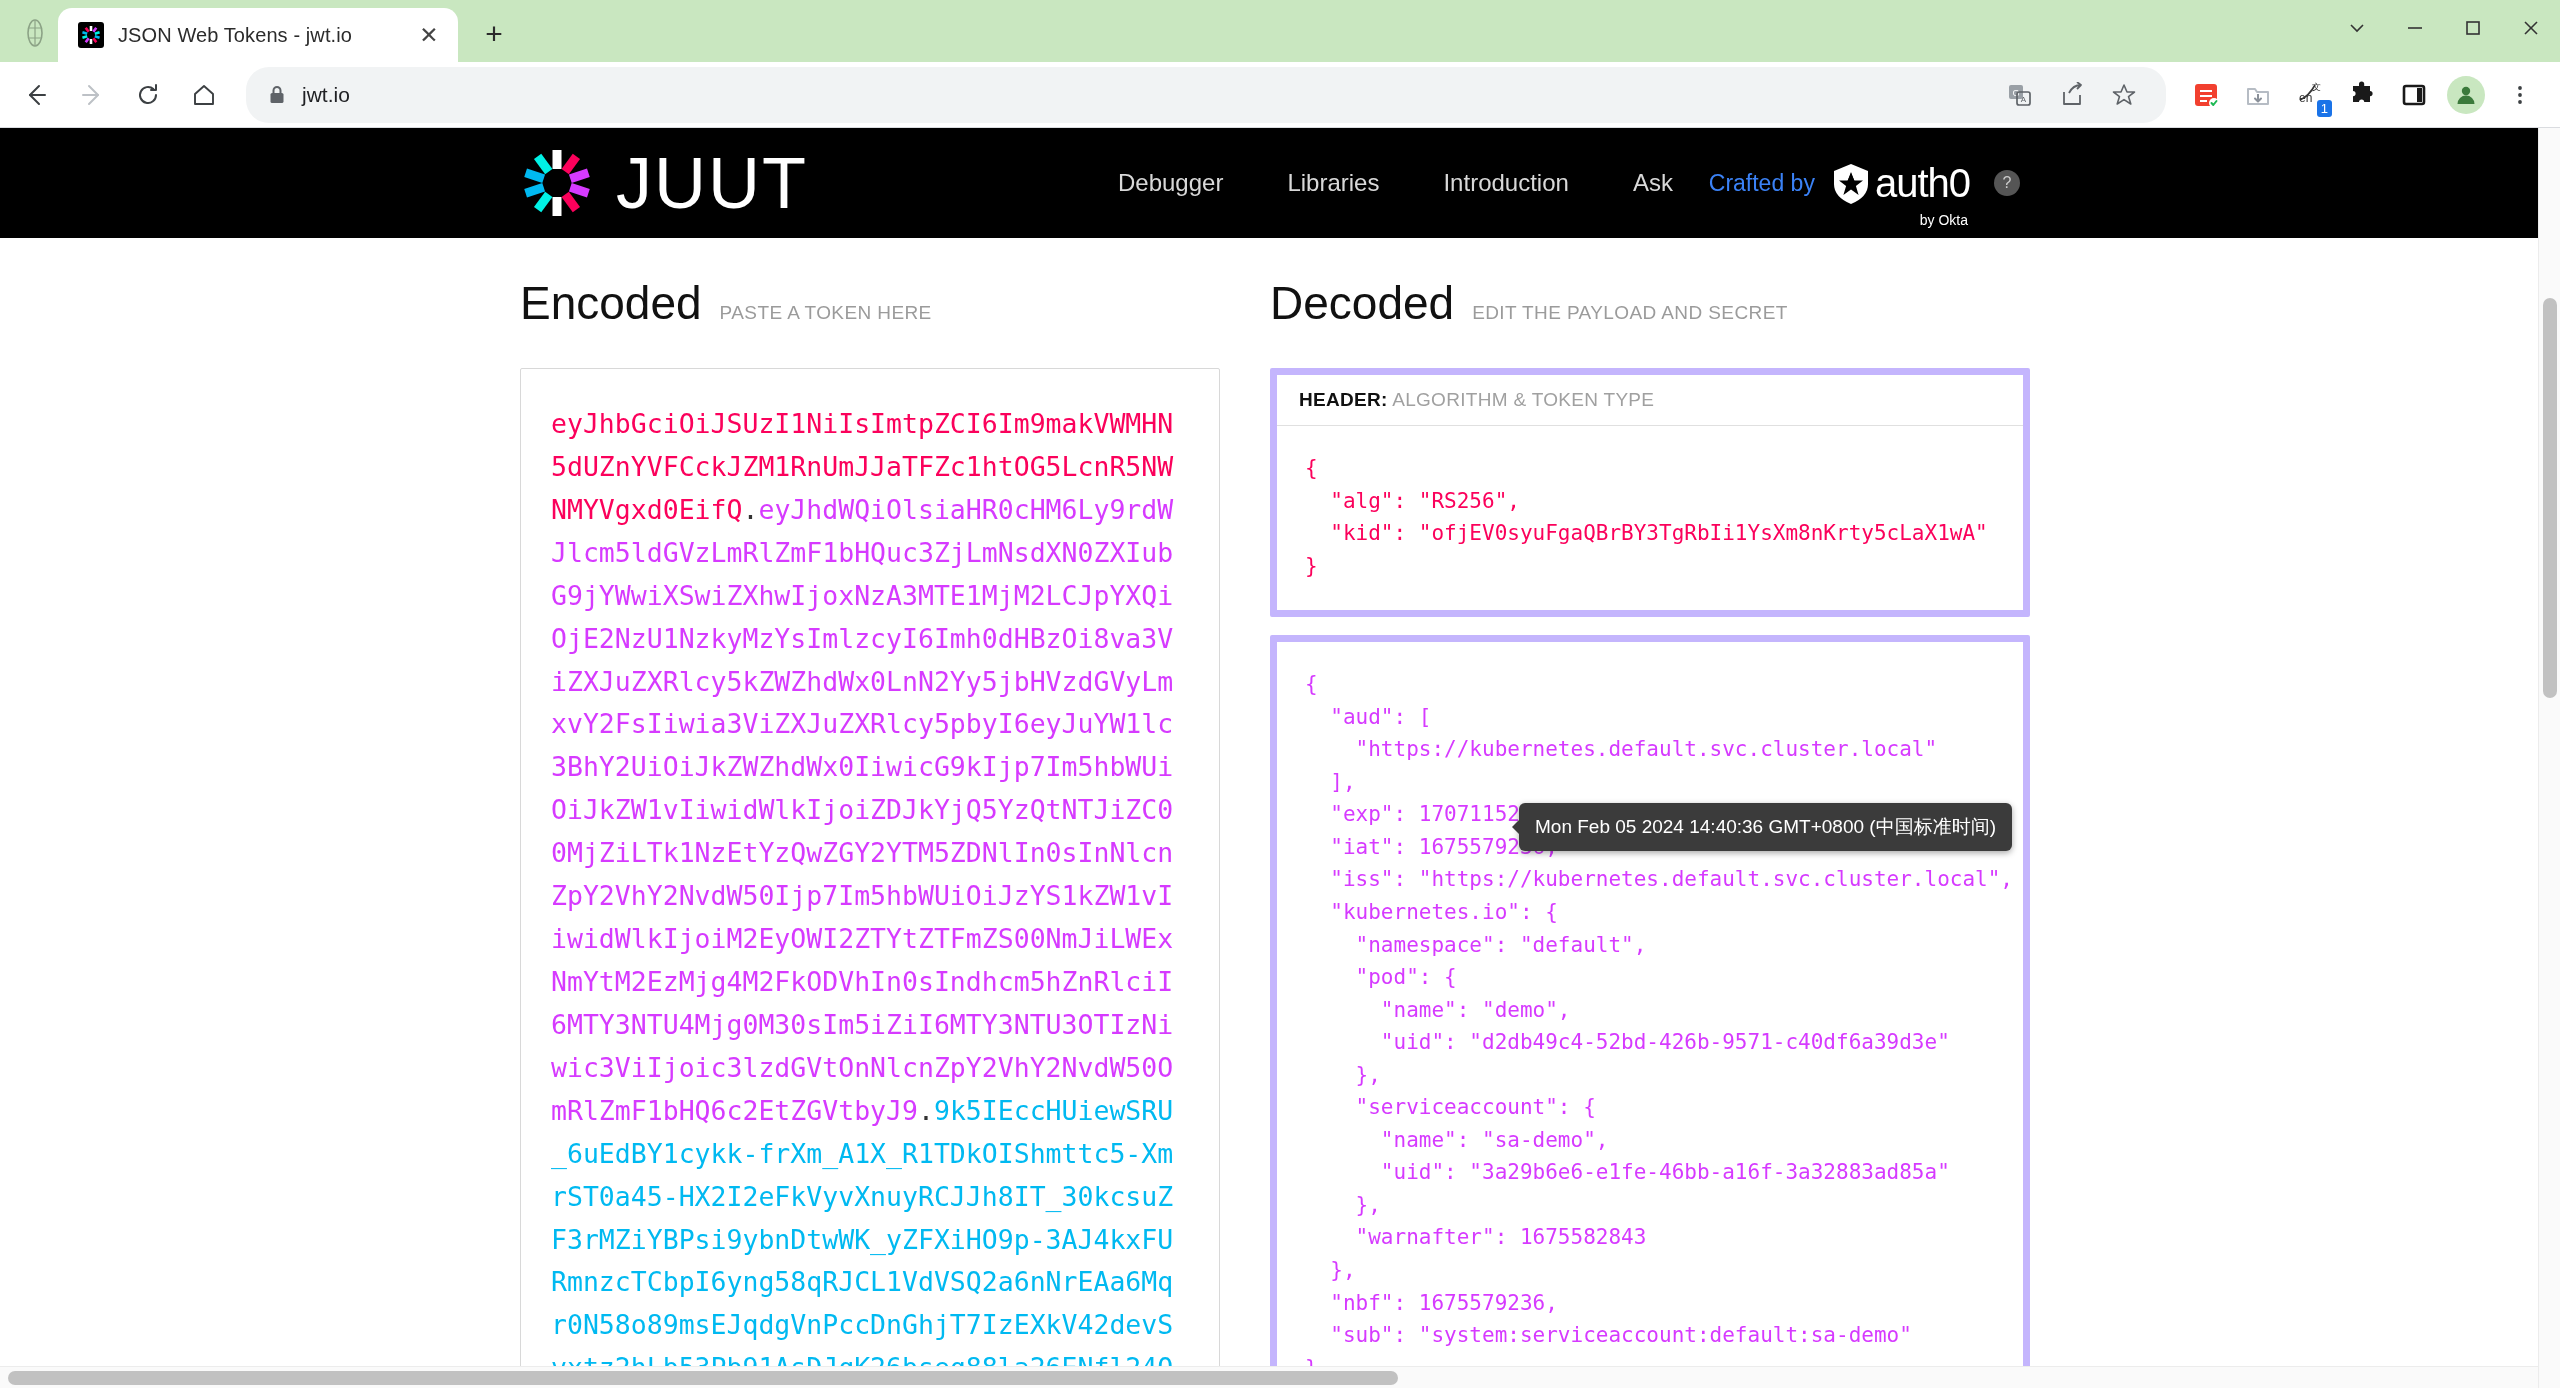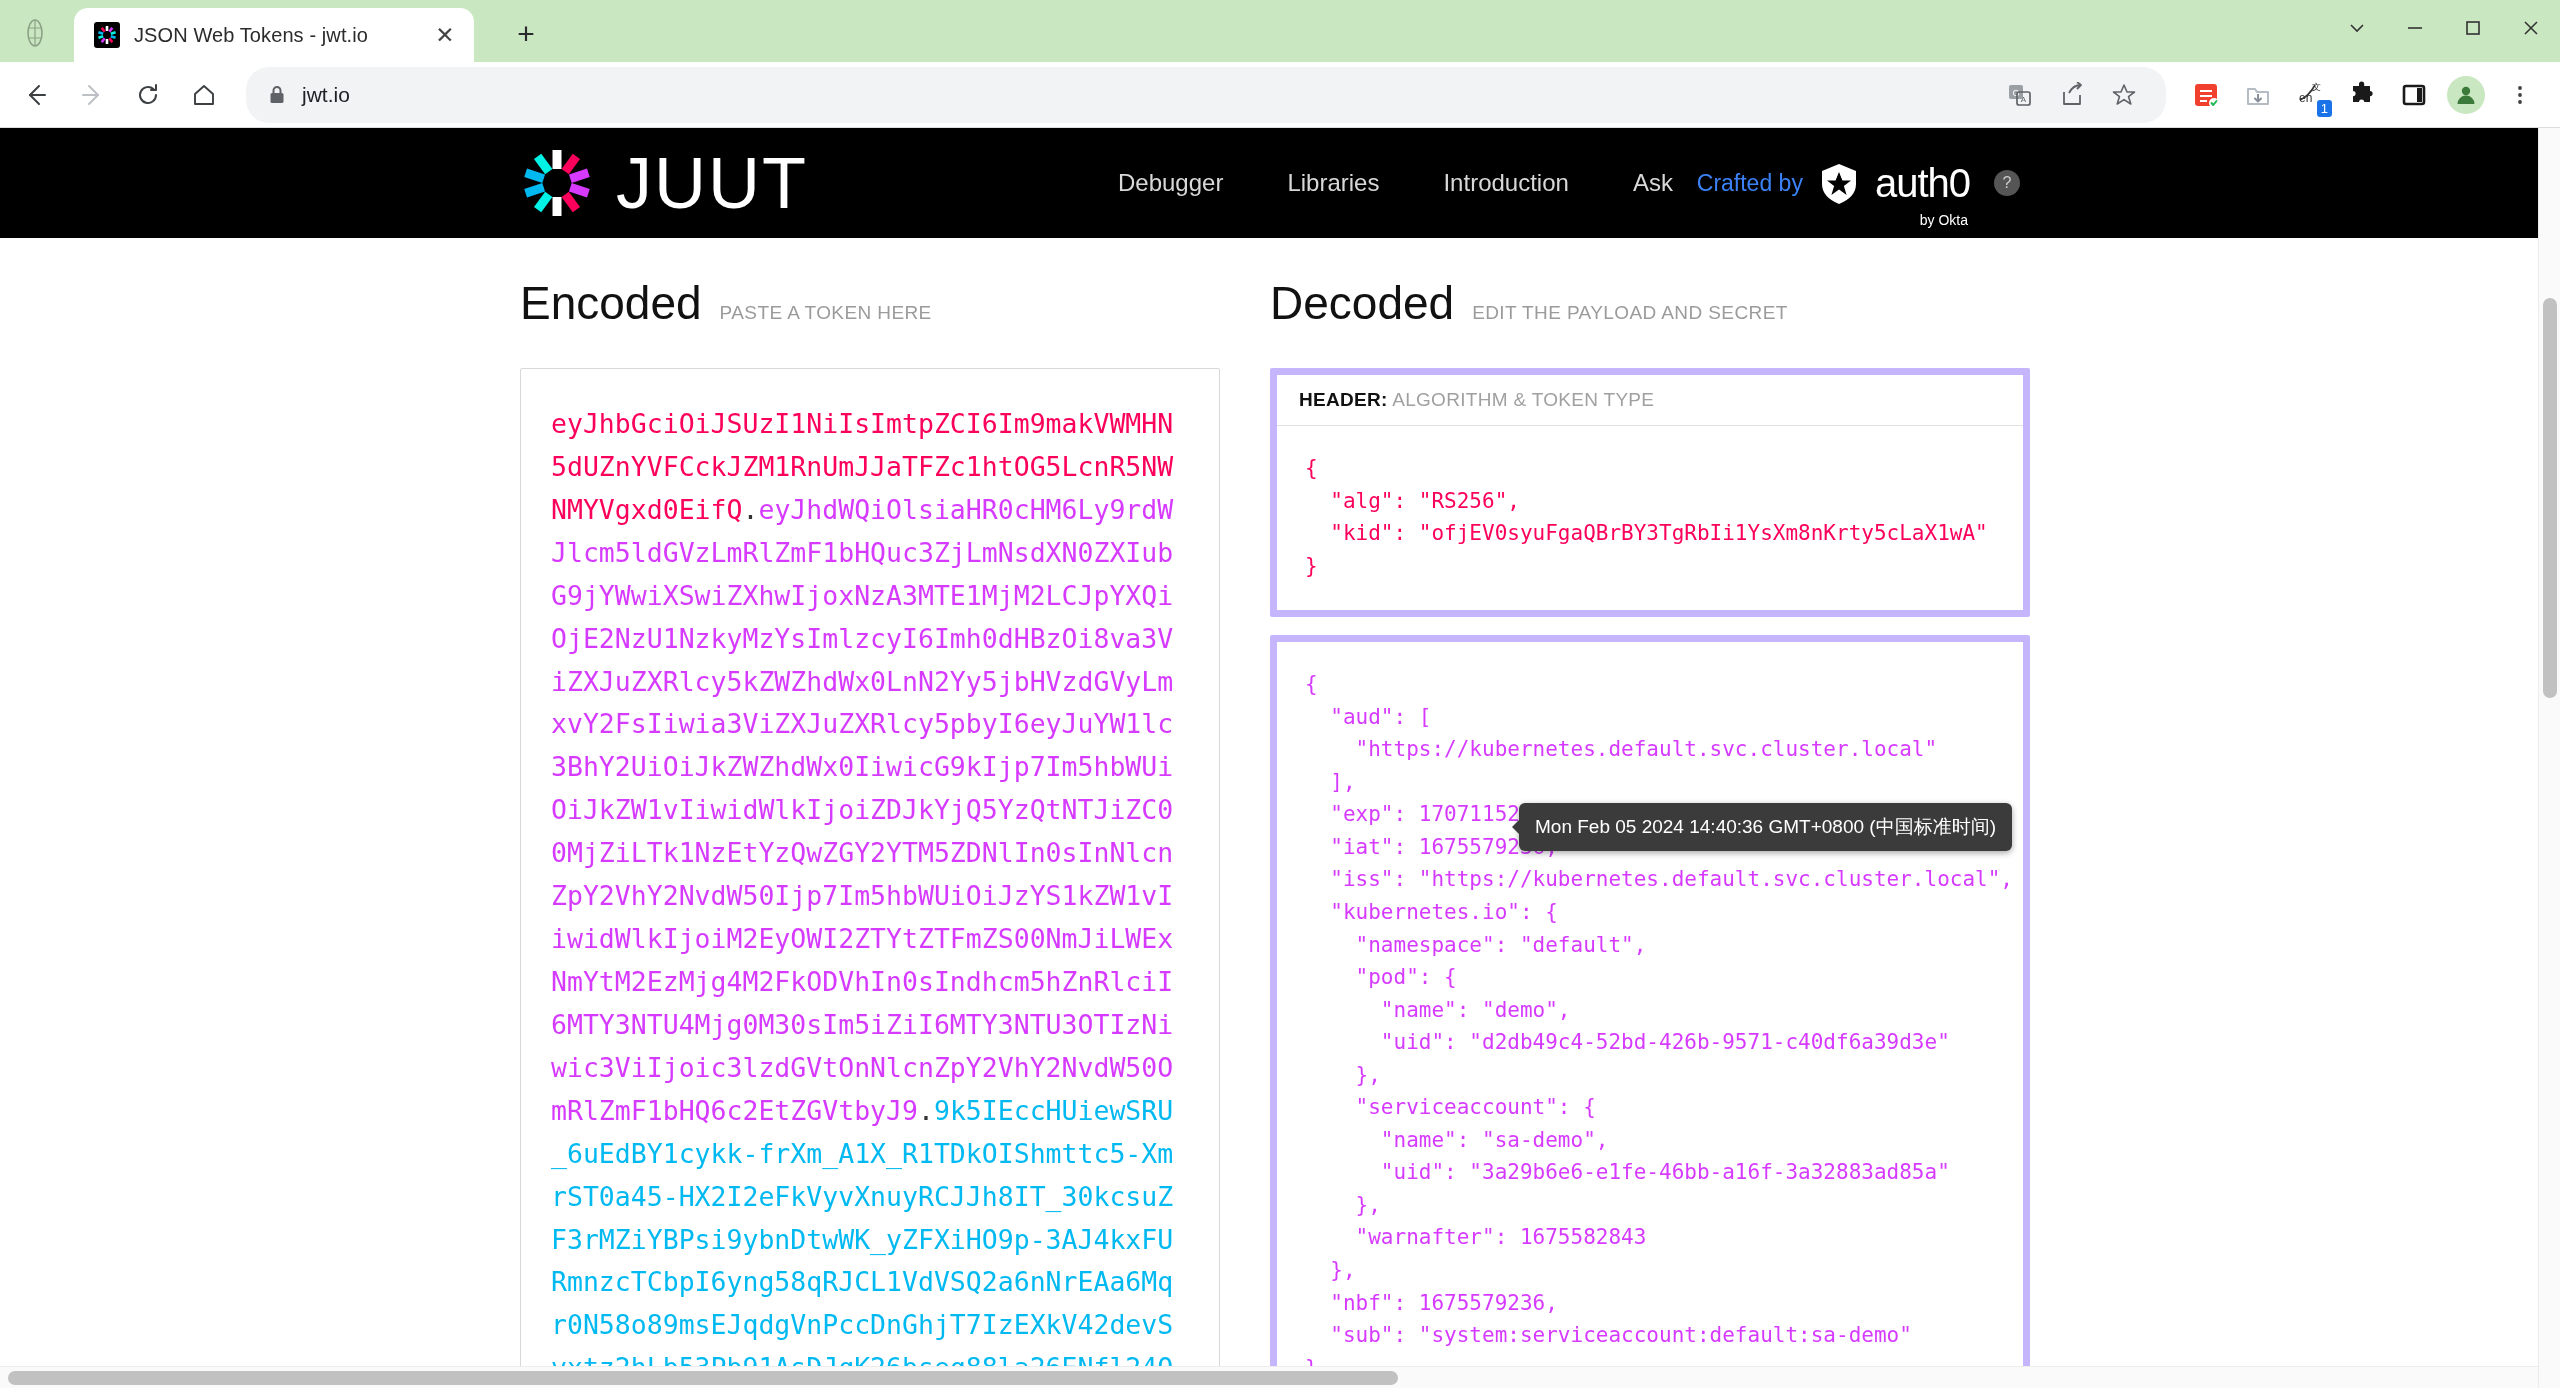--- a/index.html
+++ b/index.html
@@ -14,21 +14,20 @@
   .browser { width: 2560px; height: 1388px; display: flex; flex-direction: column; background:#fff; }
 
   .tabstrip {
     height: 62px;
     background: #c9e7c0;
     display: flex;
     align-items: flex-end;
     padding-left: 12px;
     position: relative;
     flex: 0 0 62px;
-    gap: 16px;
   }
   .tab-pin {
     width: 46px; height: 46px;
     display:flex; align-items:center; justify-content:center;
     margin-bottom: 6px;
     opacity: .55;
   }
   .tab {
     height: 54px;
     min-width: 400px;
@@ -174,21 +173,21 @@
     cursor: pointer;
   }
   .crafted {
     margin-left: auto;
     margin-right: 540px;
     display: flex;
     align-items: center;
     gap: 16px;
   }
   .crafted-label { color:#3b82f6; font-size: 23px; }
-  .auth0-logo { display:flex; align-items:flex-end; gap:16px; position:relative; }
+  .auth0-logo { display:flex; align-items:flex-end; gap:4px; position:relative; }
   .auth0-word { color:#fff; font-size: 40px; letter-spacing:-1px; font-weight:400; }
   .byokta { position:absolute; right:2px; bottom:-22px; color:#fff; font-size:14px; }
   .help-dot {
     width: 26px; height: 26px; border-radius: 50%;
     background: #555; color:#ccc;
     display:flex;align-items:center;justify-content:center;
     font-size: 16px;
     margin-left: 8px;
     cursor:pointer;
   }

